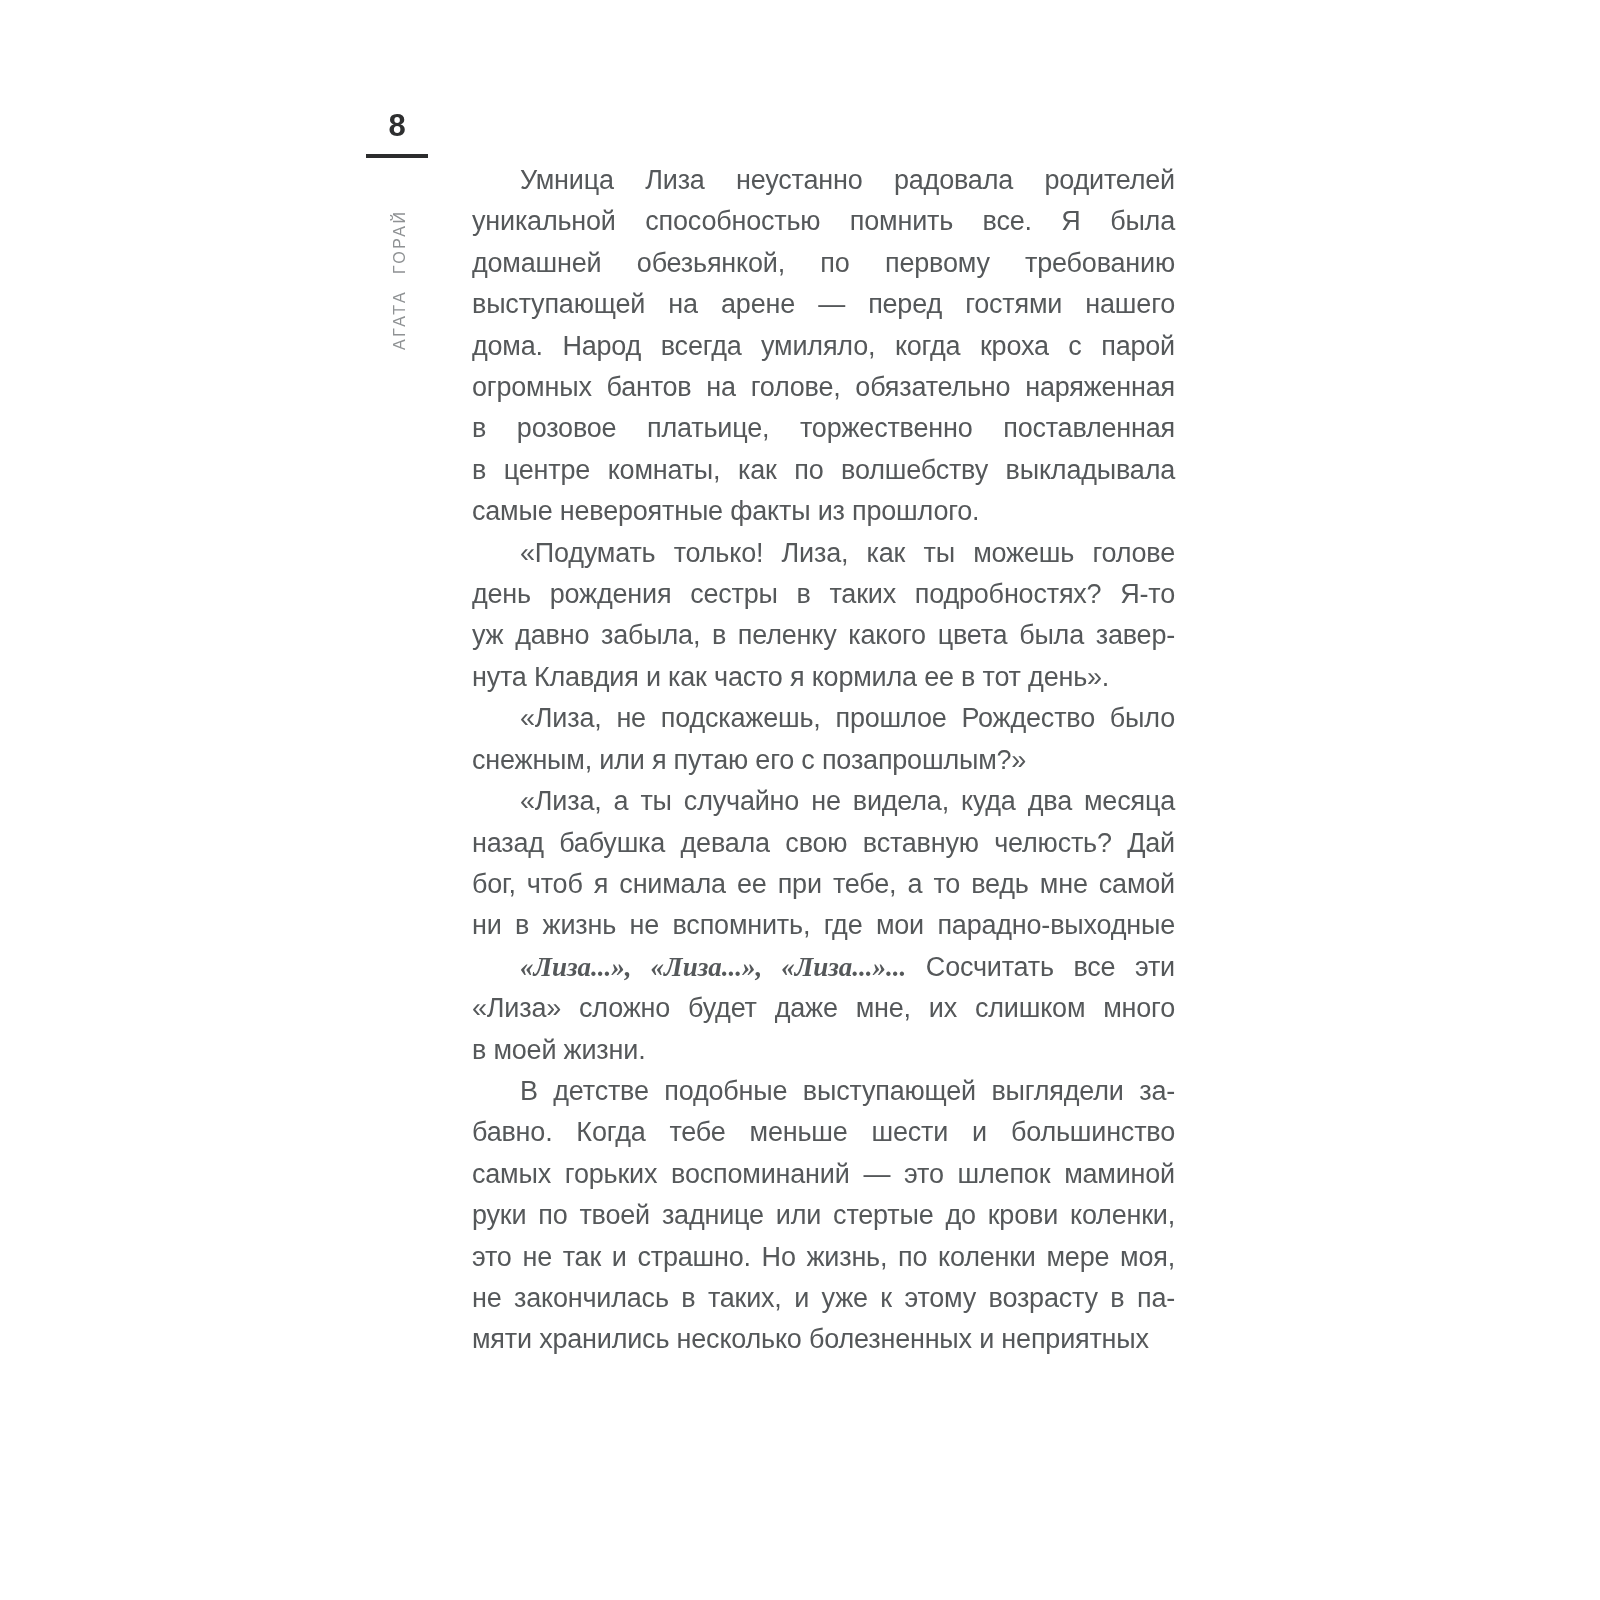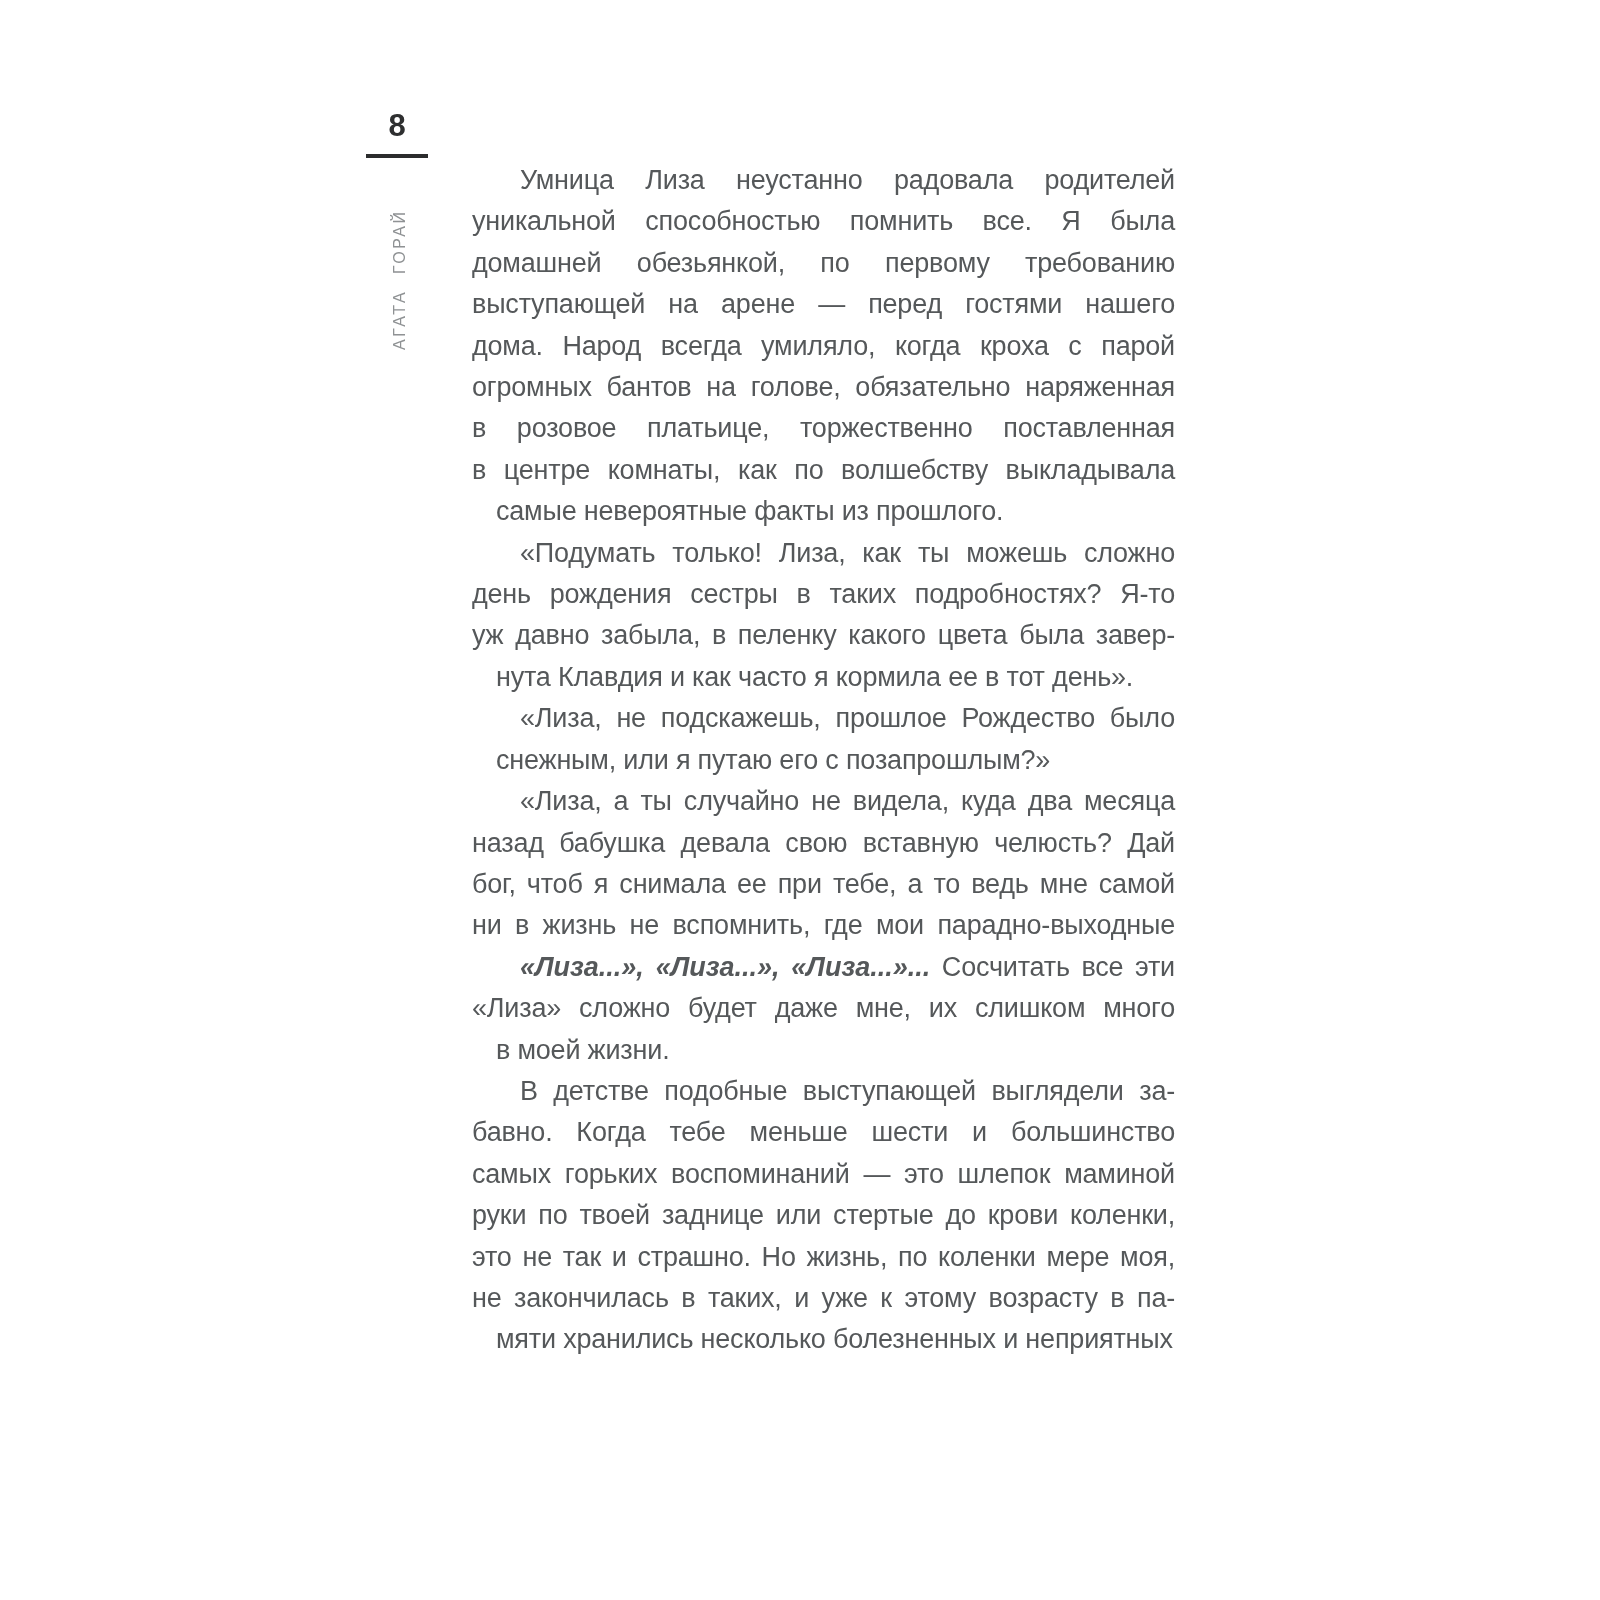--- a/index.html
+++ b/index.html
@@ -27,24 +27,24 @@
     width:152px;
     font-size:16px; letter-spacing:2.5px; word-spacing:9px;
     color:#8f9294; white-space:nowrap; line-height:19px;
   }
   .text-block {
     position:absolute; left:472px; top:160px; width:703px;
     font-size:27px; line-height:41.4px; color:#55585a;
     letter-spacing:-0.2px;
   }
   .line { text-align:justify; text-align-last:justify; }
-  .line.last { text-align:justify; text-align-last:left;margin-left:24px; }
+  .line.last { text-align:justify; text-align-last:left; }
   .line.first { text-indent:48px; }
   .emph {
-    font-family:Liberation Sans, sans-serif;
+    font-family:Liberation Serif, serif;
     font-style:italic; font-weight:bold;
     letter-spacing:0;
   }
 </style>
 </head>
 <body>
 
 <div class="page">
 
   <div class="pagenum-block">
@@ -57,21 +57,21 @@
   <main class="text-block">
       <div class="line first">Умница Лиза неустанно радовала родителей</div>
       <div class="line">уникальной способностью помнить все. Я была</div>
       <div class="line">домашней обезьянкой, по первому требованию</div>
       <div class="line">выступающей на арене — перед гостями нашего</div>
       <div class="line">дома. Народ всегда умиляло, когда кроха с парой</div>
       <div class="line">огромных бантов на голове, обязательно наряженная</div>
       <div class="line">в розовое платьице, торжественно поставленная</div>
       <div class="line">в центре комнаты, как по волшебству выкладывала</div>
       <div class="line last">самые невероятные факты из прошлого.</div>
-      <div class="line first">«Подумать только! Лиза, как ты можешь сложно</div>
+      <div class="line first">«Подумать только! Лиза, как ты можешь голове</div>
       <div class="line">день рождения сестры в таких подробностях? Я-то</div>
       <div class="line">уж давно забыла, в пеленку какого цвета была завер-</div>
       <div class="line last">нута Клавдия и как часто я кормила ее в тот день».</div>
       <div class="line first">«Лиза, не подскажешь, прошлое Рождество было</div>
       <div class="line last">снежным, или я путаю его с позапрошлым?»</div>
       <div class="line first">«Лиза, а ты случайно не видела, куда два месяца</div>
       <div class="line">назад бабушка девала свою вставную челюсть? Дай</div>
       <div class="line">бог, чтоб я снимала ее при тебе, а то ведь мне самой</div>
       <div class="line">ни в жизнь не вспомнить, где мои парадно-выходные</div>
       <div class="line first"><span class="emph">«Лиза...», «Лиза...», «Лиза...»...</span><span> Сосчитать все эти</span></div>

